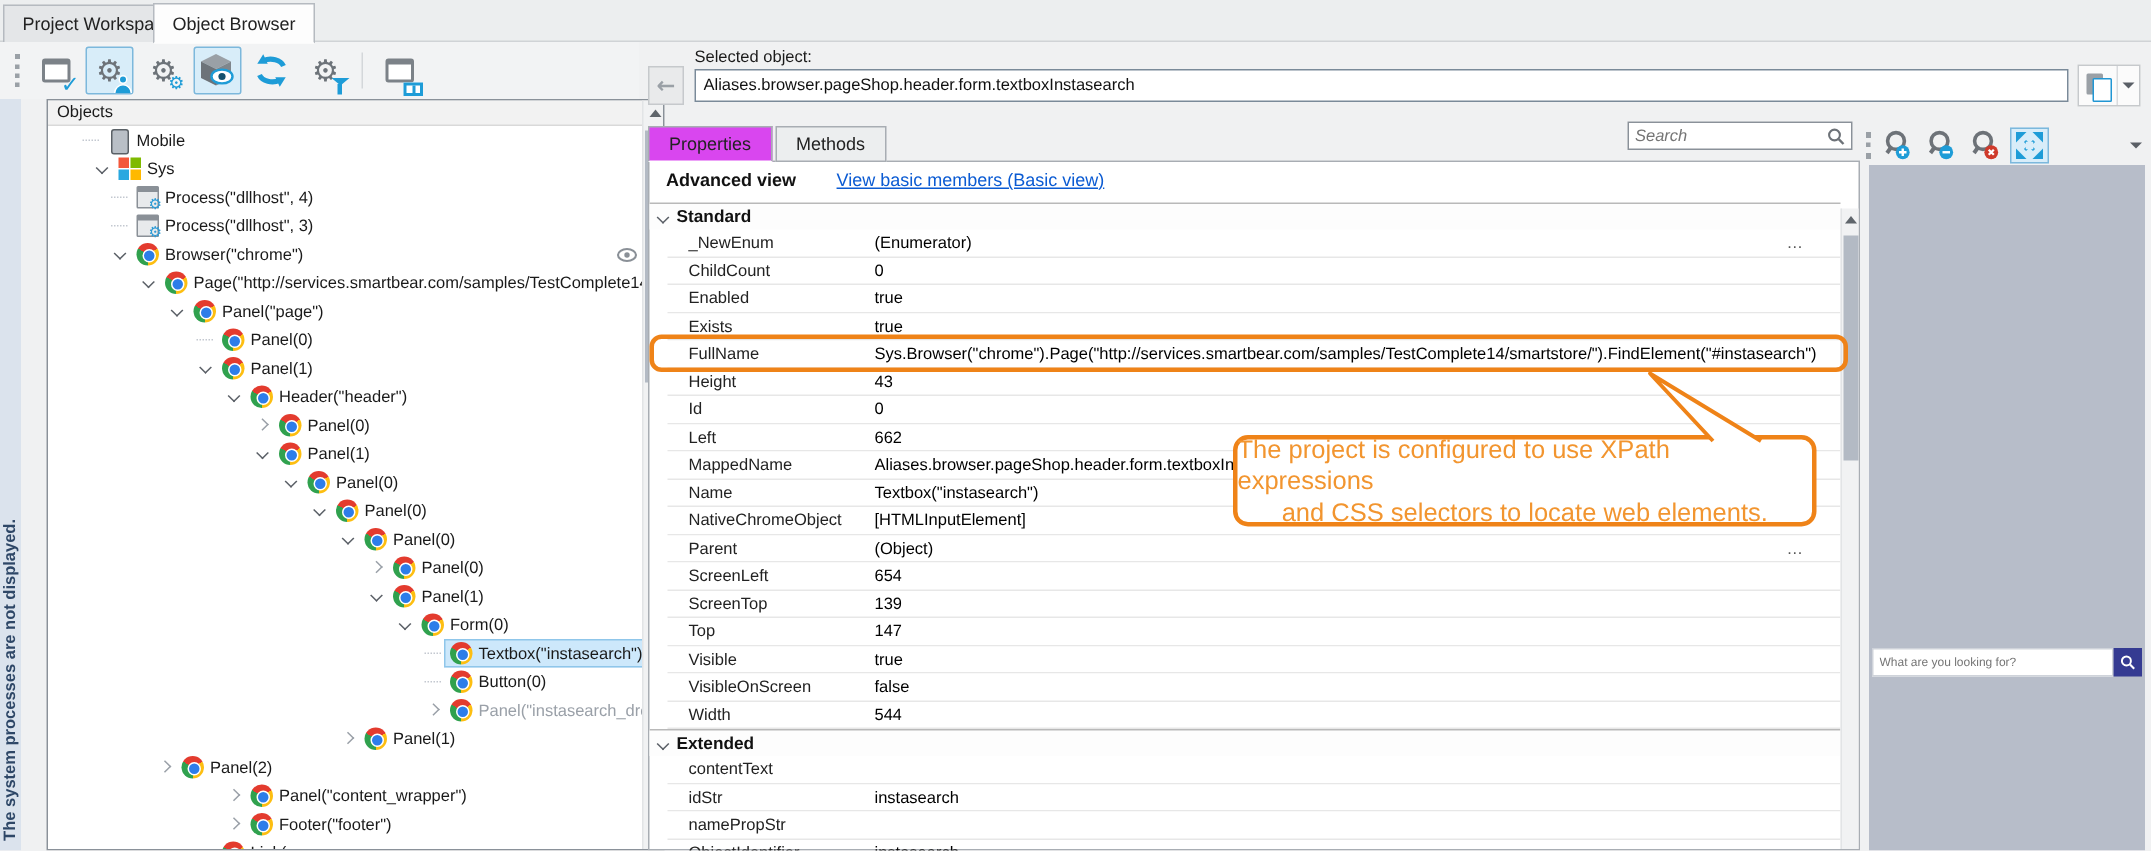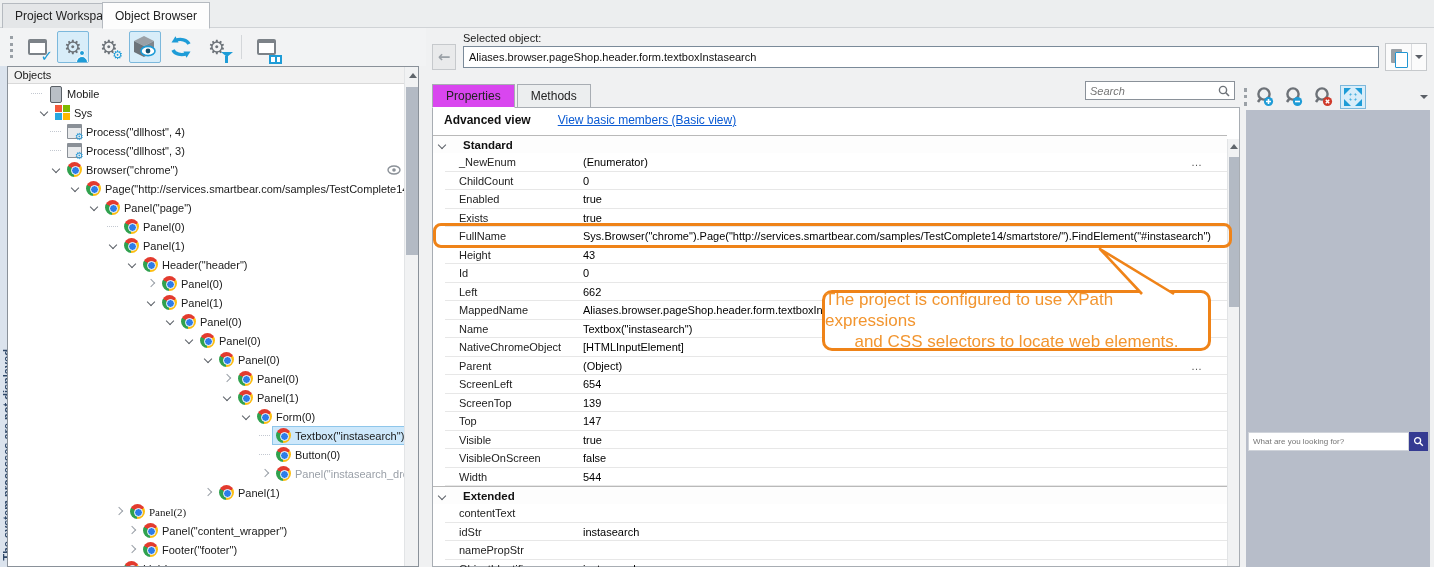--- a/index.html
+++ b/index.html
@@ -33,21 +33,21 @@
   .funnel:before { content:''; position:absolute; left:0; top:0; border-left:6px solid transparent; border-right:6px solid transparent; border-top:5px solid #1e9cd7; }
   .funnel:after { content:''; position:absolute; left:4px; top:4px; width:3px; height:7px; background:#1e9cd7; }
   .gridbadge { position:absolute; right:-1px; bottom:-2px; width:13px; height:9px; border:2px solid #1e9cd7; background:#fff; }
   .gridbadge:before { content:''; position:absolute; left:4px; top:0; width:2px; height:100%; background:#1e9cd7; }
 
   
   #vstrip { position:absolute; left:0; top:66px; width:14px; height:501px; background:#dbe3ed; display:flex; flex-direction:column; justify-content:flex-end; align-items:center; }
   #vstrip span { writing-mode:vertical-rl; transform:rotate(180deg); font-size:11px; font-weight:bold; color:#2e4767; padding:6px 0; white-space:nowrap; }
 
   
-  #treepanel { position:absolute; left:7px; top:66px; width:412px; height:501px; background:#fff; border:1px solid #8a9199; overflow:hidden; }
+  #treepanel { position:absolute; left:31px; top:66px; width:412px; height:501px; background:#fff; border:1px solid #8a9199; overflow:hidden; }
   #treeheader { height:17px; background:#f2f2f2; border-bottom:1px solid #d9d9d9; font-size:11px; color:#1a1a1a; padding-left:6px; display:flex; align-items:center; }
   #tree { position:absolute; left:0; top:17px; right:14px; bottom:0; overflow:hidden; }
   .trow { height:19px; display:flex; align-items:center; font-size:11px; color:#1a1a1a; white-space:nowrap; }
   .trow .inner { display:flex; align-items:center; gap:4px; padding:1px 3px; border:1px solid transparent; }
   .trow.selected .inner { background:#cde8fb; border-color:#8fc6ea; }
   .trow.grayed .lbl { color:#9aa0a8; }
   .slot { width:13px; height:13px; flex:0 0 13px; position:relative; }
   .chev { position:absolute; left:3px; top:3px; width:6px; height:6px; border-right:1.6px solid #5a5f66; border-bottom:1.6px solid #5a5f66; }
   .chev.exp { transform:rotate(45deg); }
   .chev.col { transform:rotate(-45deg); border-color:#9aa0a8; }
@@ -83,21 +83,21 @@
   #dtabs { position:absolute; left:432px; top:84px; height:24px; z-index:3; display:flex; }
   .dtab { height:24px; padding:0 13px; font-size:12px; color:#222; background:#eceeef; border:1px solid #a8adb3; display:flex; align-items:center; margin-right:2px; }
   .dtab.active { background:#d946ef; border-bottom:1px solid #fff; }
   #propsearch { position:absolute; left:1085px; top:81px; width:150px; height:19px; border:1px solid #8a9199; background:#fff; display:flex; align-items:center; z-index:4; }
   #propsearch input { flex:1; border:none; outline:none; font-size:11px; font-style:italic; padding:0 4px; color:#333; min-width:0; }
   #centerpanel { position:absolute; left:432px; top:107px; width:808px; height:460px; background:#fff; border:1px solid #a8adb3; }
   #viewbar { position:absolute; left:11px; top:5px; font-size:12px; display:flex; gap:27px; align-items:baseline; }
   #viewmode { font-weight:bold; color:#111; }
   #viewlink { color:#0b5bd3; text-decoration:underline; font-size:12px; }
   #propbody { position:absolute; left:0; top:27px; right:12px; }
-  .psec { height:18px; border-top:1px solid #b9b9b9; display:flex; align-items:center; gap:18px; padding-left:6px; background:#fdfdfd; }
+  .psec { height:18px; border-top:1px solid #b9b9b9; display:flex; align-items:center; gap:6px; padding-left:6px; background:#fdfdfd; }
   .psec .chev { position:static; }
   .psec b { font-size:11.5px; color:#111; }
   .prow { height:18.5px; display:flex; align-items:center; font-size:11px; position:relative; overflow:hidden; white-space:nowrap; }
   .prow:after { content:''; position:absolute; left:12px; right:0; bottom:0; border-bottom:1px solid #e7e7e7; }
   .pname { width:150px; flex:0 0 150px; padding-left:26px; color:#222; overflow:hidden; }
   .pval { color:#000; overflow:hidden; }
   .pell { margin-left:auto; padding-right:24px; color:#555; letter-spacing:1px; }
   #propscroll { position:absolute; top:31px; right:0; width:12px; bottom:0; background:#f1f2f3; border-left:1px solid #e2e4e6; }
 
   
@@ -379,21 +379,21 @@
         </div>
         <div class="trow" style="padding-left: 194px;">
           <span class="slot">
             <i class="chev col"></i>
           </span>
           <span class="inner">
             <span class="ticon ic-web"></span>
             <span class="lbl">Panel(1)</span>
           </span>
         </div>
-        <div class="trow" style="padding-left: 105px; font-family: Liberation Serif, serif;">
+        <div class="trow" style="padding-left: 72px;">
           <span class="slot">
             <i class="chev col"></i>
           </span>
           <span class="inner">
             <span class="ticon ic-web"></span>
             <span class="lbl">Panel(2)</span>
           </span>
         </div>
         <div class="trow" style="padding-left: 118px;">
           <span class="slot">

